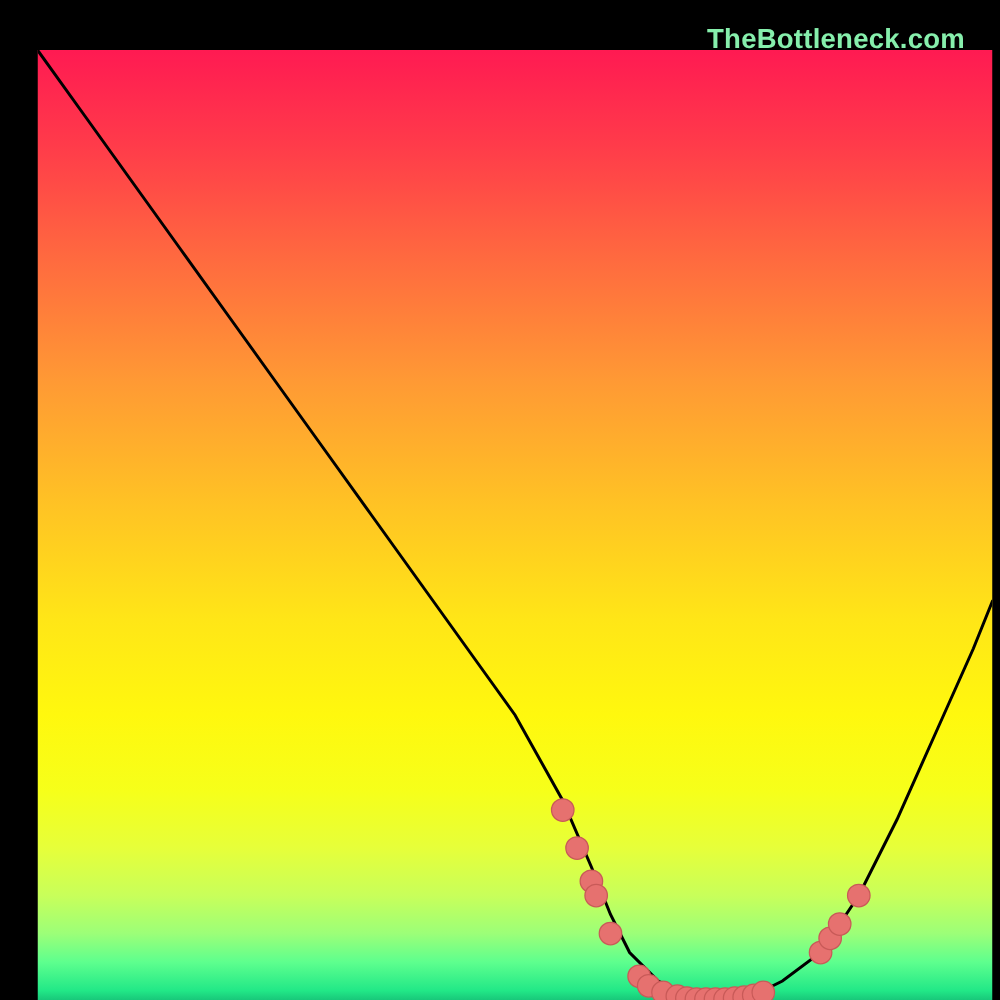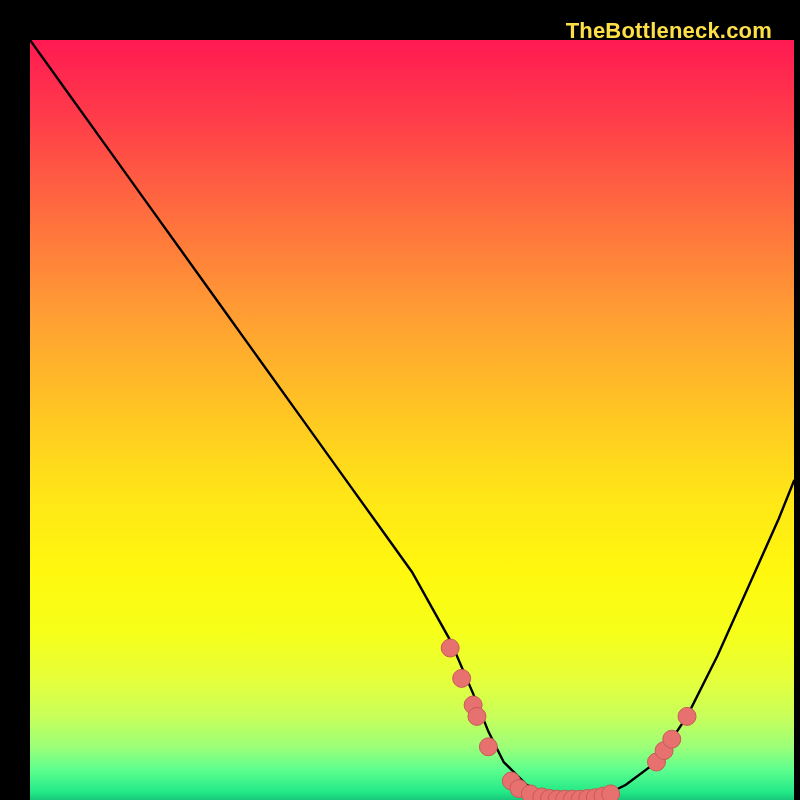--- a/index.html
+++ b/index.html
@@ -45,21 +45,21 @@
       #9cff78 93%,
       #5eff8e 96%,
       #22e887 99%,
       #18c87a 100%
     );
   }
   .watermark {
     position: absolute;
     top: 6px;
     right: 16px;
-    color: #fde047;
+    color: #86efac;
     font-size: 22px;
     font-weight: 600;
     letter-spacing: 0.2px;
     user-select: none;
   }
   svg.overlay {
     position: absolute;
     inset: 0;
   }
 </style>

